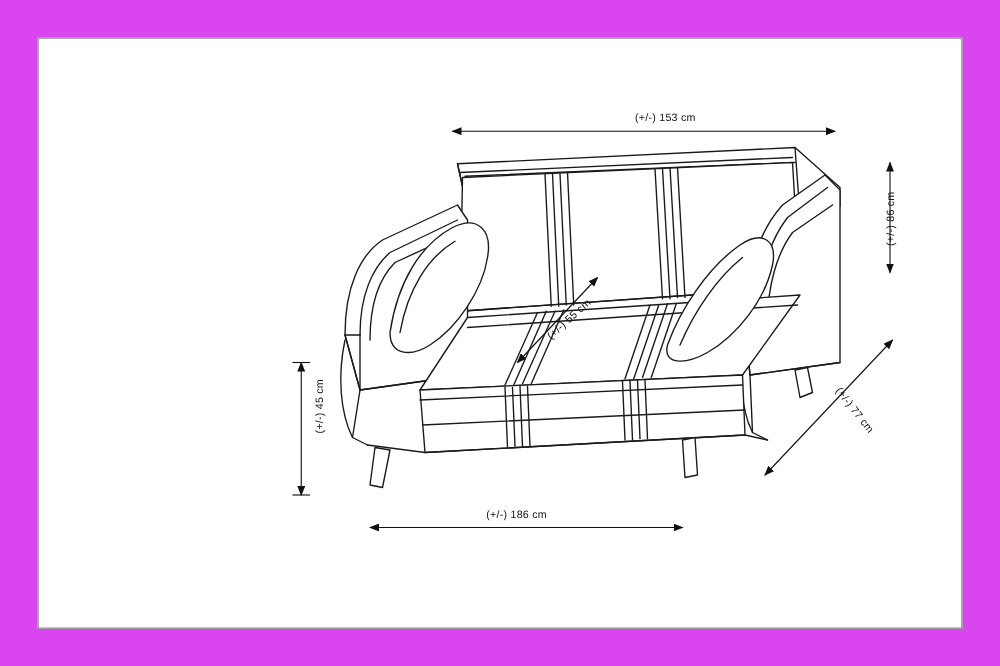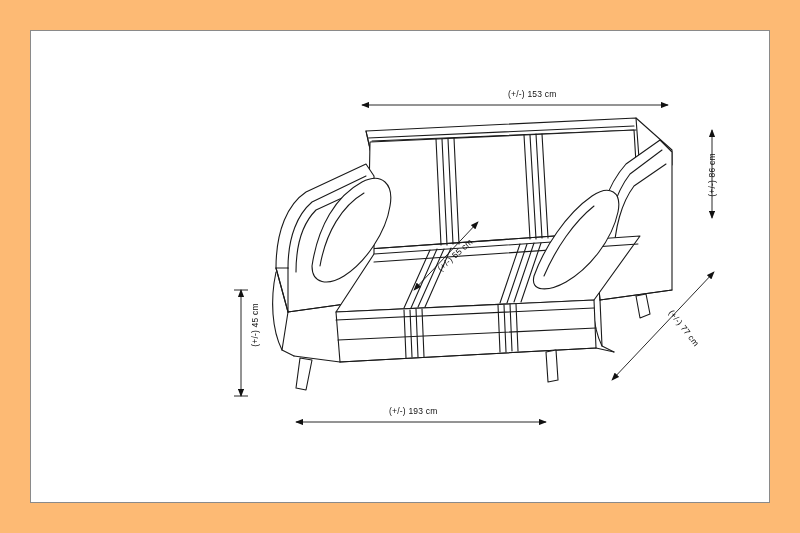--- a/index.html
+++ b/index.html
@@ -7,21 +7,21 @@
     padding: 0;
     background: #ffffff;
   }
   body {
     font-family: "Liberation Sans", sans-serif;
   }
   #canvas {
     position: relative;
     width: 800px;
     height: 533px;
-    background: #fdba74;
+    background: #d946ef;
     overflow: hidden;
   }
   #frame {
     position: absolute;
     left: 30px;
     top: 30px;
     width: 740px;
     height: 473px;
     border: 1px solid #8a8a8a;
     box-sizing: border-box;
@@ -180,15 +180,15 @@
   <div class="dim-label" style="left:508px; top:89px;">(+/-) 153 cm</div>
 
   <div class="dim-label rot-vert" style="left:679px; top:170px; width:66px; text-align:center;">(+/-) 86 cm</div>
 
   <div class="dim-label rot-77" style="left:651px; top:323px; width:66px; text-align:center;">(+/-) 77 cm</div>
 
   <div class="dim-label rot-55" style="left:422px; top:250px; width:66px; text-align:center;">(+/-) 55 cm</div>
 
   <div class="dim-label rot-vert" style="left:222px; top:320px; width:66px; text-align:center;">(+/-) 45 cm</div>
 
-  <div class="dim-label" style="left:389px; top:406px;">(+/-) 193 cm</div>
+  <div class="dim-label" style="left:389px; top:406px;">(+/-) 186 cm</div>
 
 </div>
 
 </body></html>

